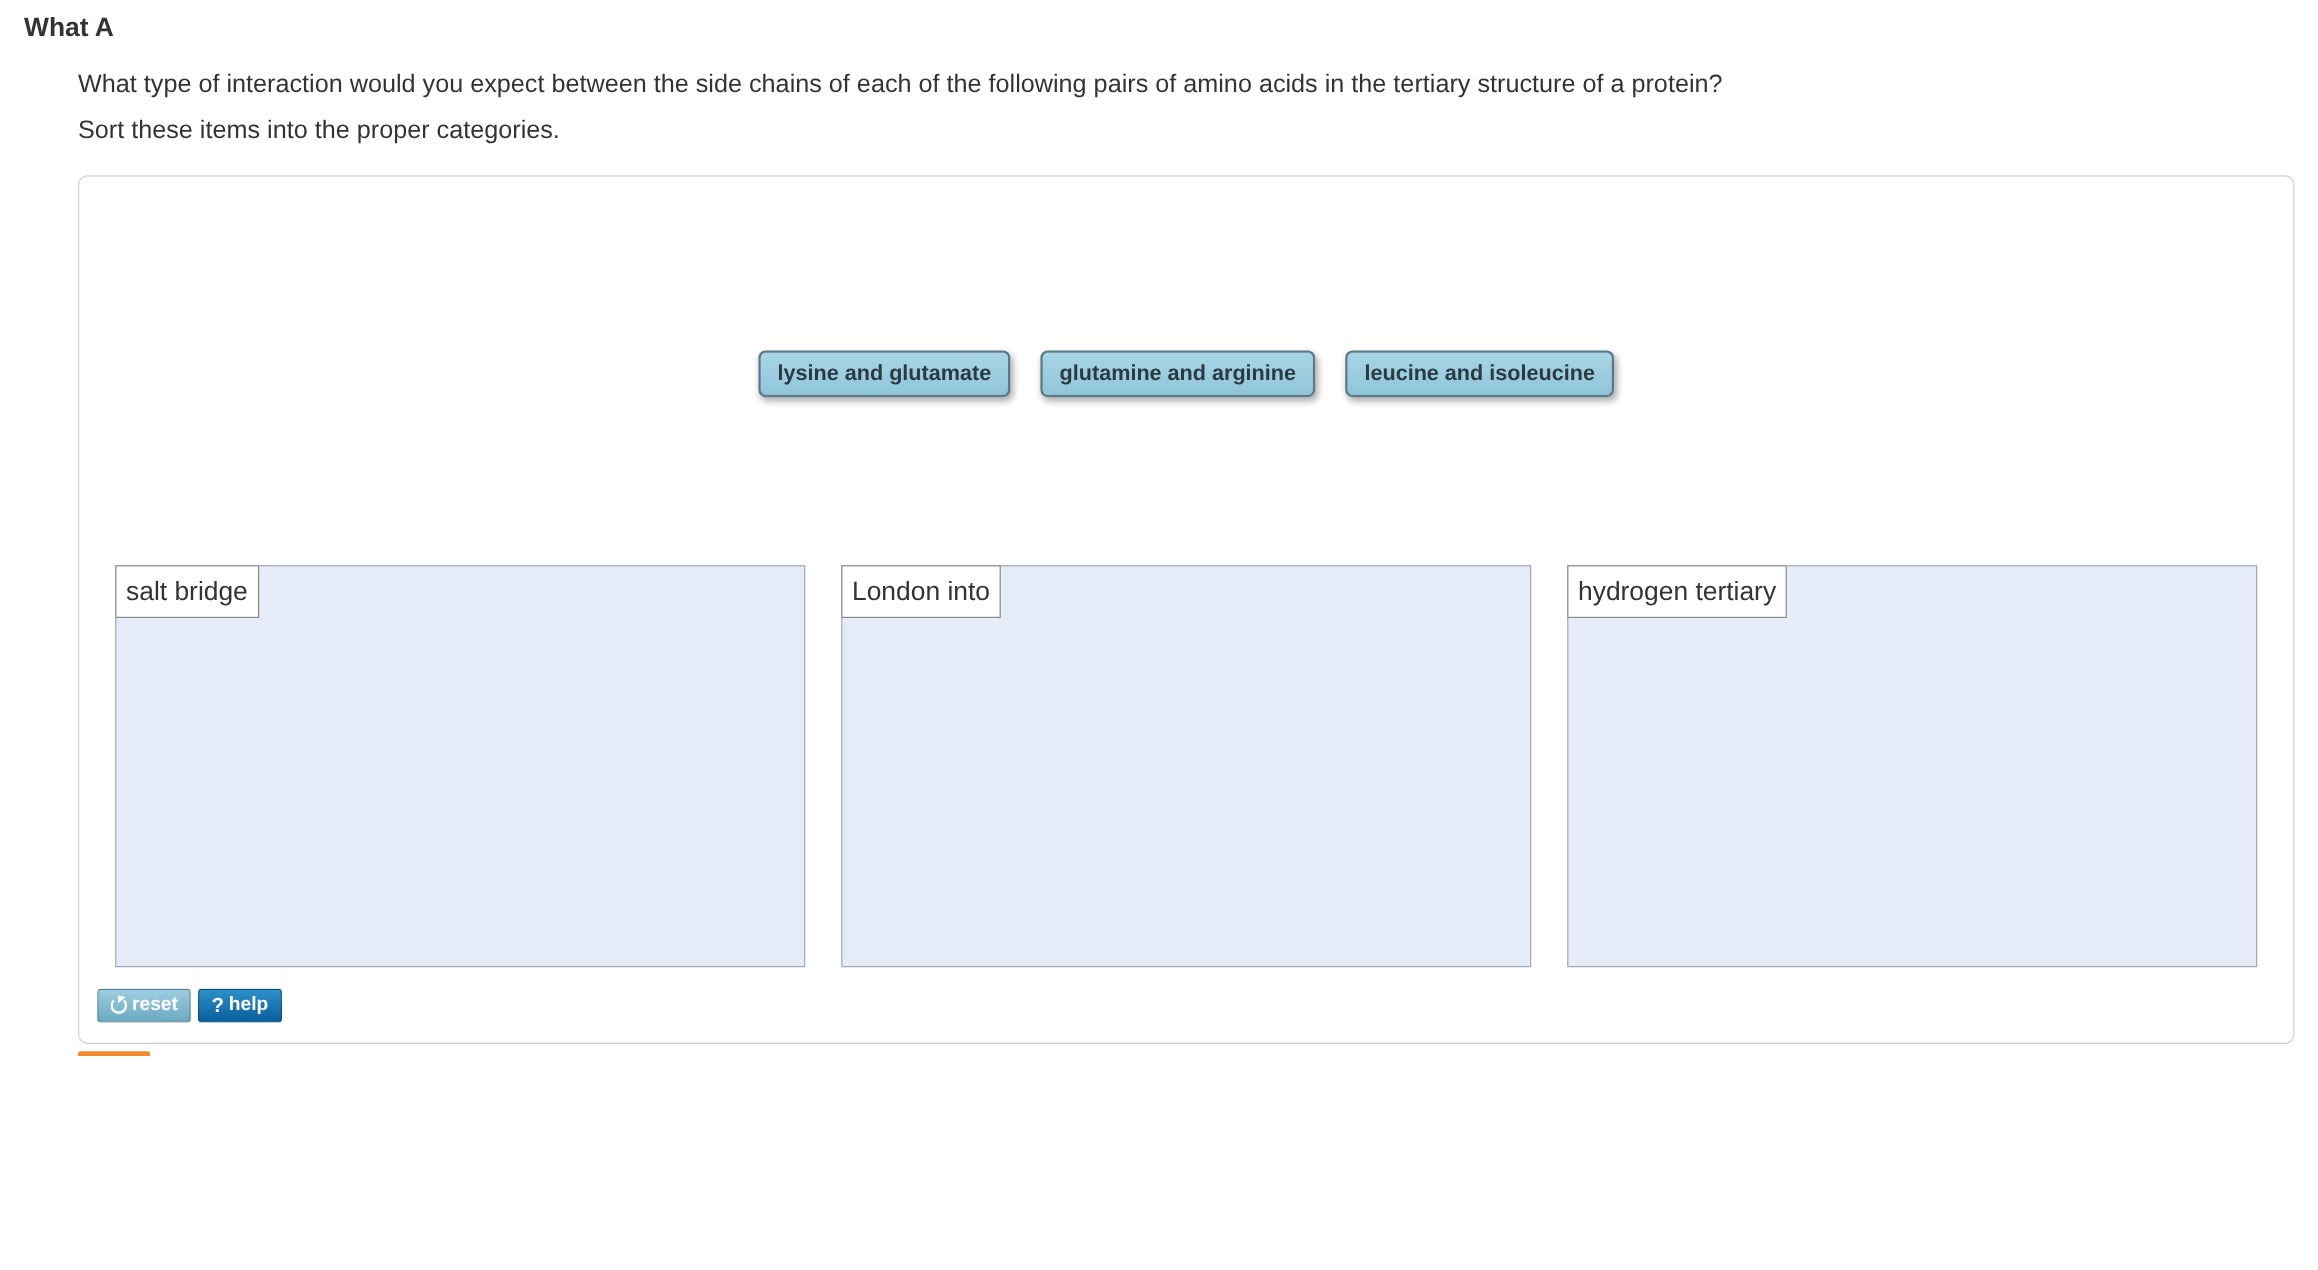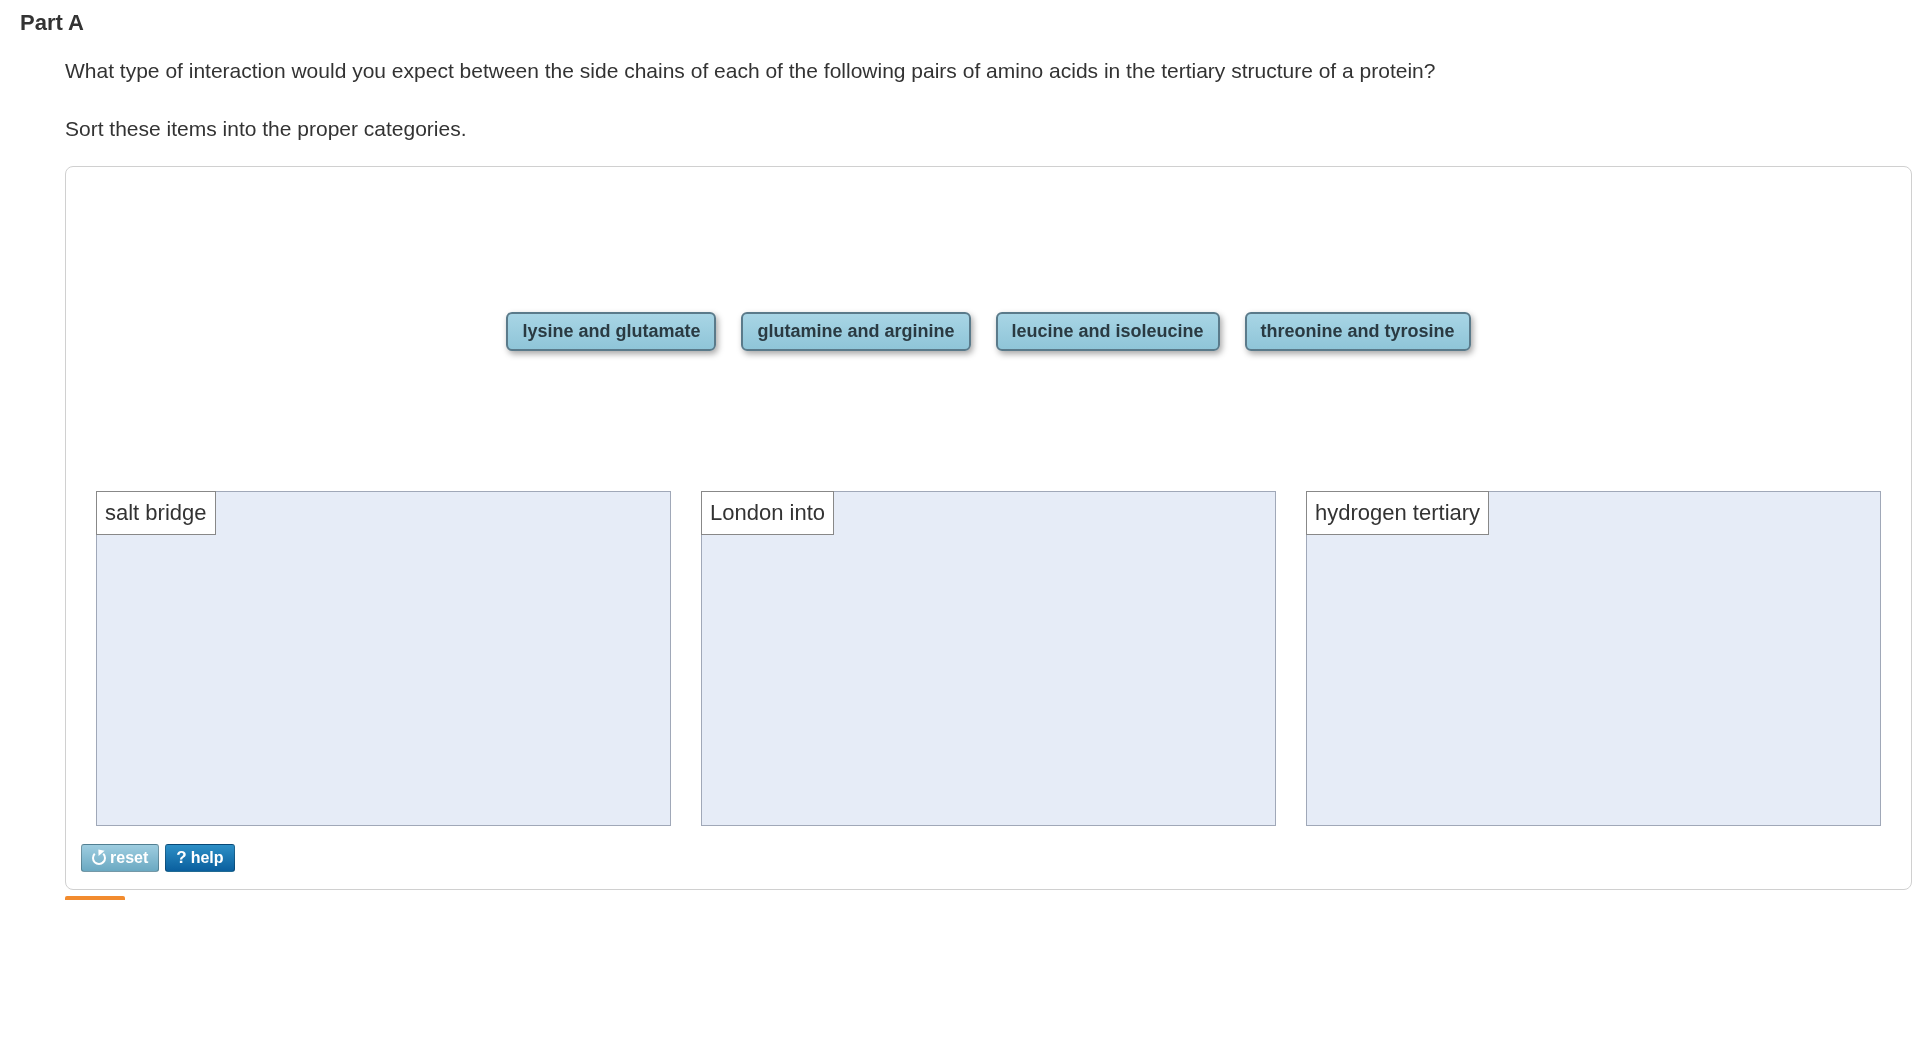--- a/index.html
+++ b/index.html
@@ -19,21 +19,21 @@
       color: #333;
       font-size: 22px;
       margin-bottom: 20px;
     }
     .question-area {
       padding-left: 45px;
     }
     .question-text {
       font-size: 21px;
       color: #333;
-      margin-bottom: 32px;
+      margin-bottom: 12px;
       line-height: 1.4;
     }
     .instruction-text {
       font-size: 21px;
       font-weight: normal;
       color: #333;
       margin-bottom: 25px;
     }
     .sort-container {
       border: 1px solid #d0d0d0;
@@ -140,33 +140,32 @@
       width: 60px;
       background: #f28b2e;
       margin-top: 6px;
       border-radius: 2px 2px 0 0;
       margin-left: 45px;
     }
   </style>
 </head>
 <body>
 
-<div class="part-header">Part A</div>
+<div class="part-header">What A</div>
 
 <div class="question-area">
   <div class="question-text">What type of interaction would you expect between the side chains of each of the following pairs of amino acids in the tertiary structure of a protein?</div>
   <div class="instruction-text">Sort these items into the proper categories.</div>
 
   <div class="sort-container">
 
     <div class="items-pool">
       <div class="draggable-item">lysine and glutamate</div>
       <div class="draggable-item">glutamine and arginine</div>
       <div class="draggable-item">leucine and isoleucine</div>
-      <div class="draggable-item">threonine and tyrosine</div>
     </div>
 
     <div class="categories-row">
       <div class="category-bin">
         <div class="category-label">salt bridge</div>
       </div>
       <div class="category-bin">
         <div class="category-label">London into</div>
       </div>
       <div class="category-bin">

